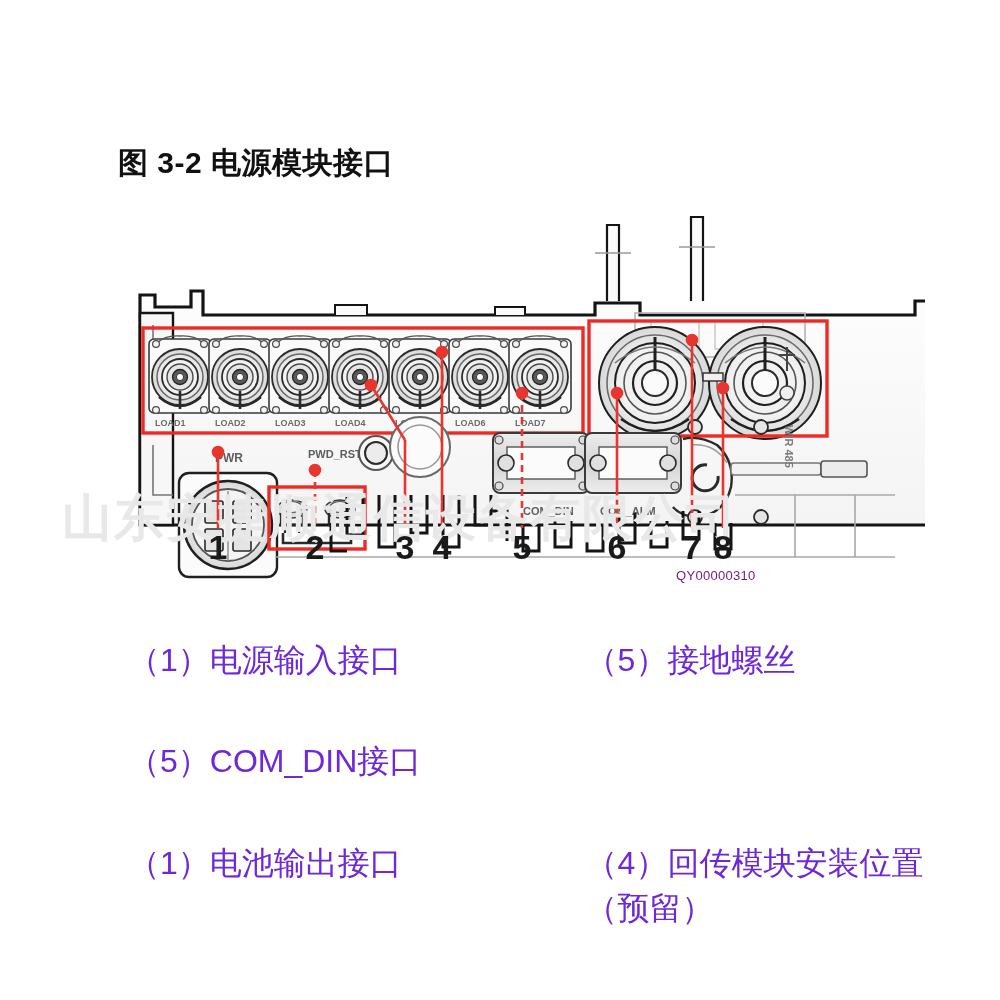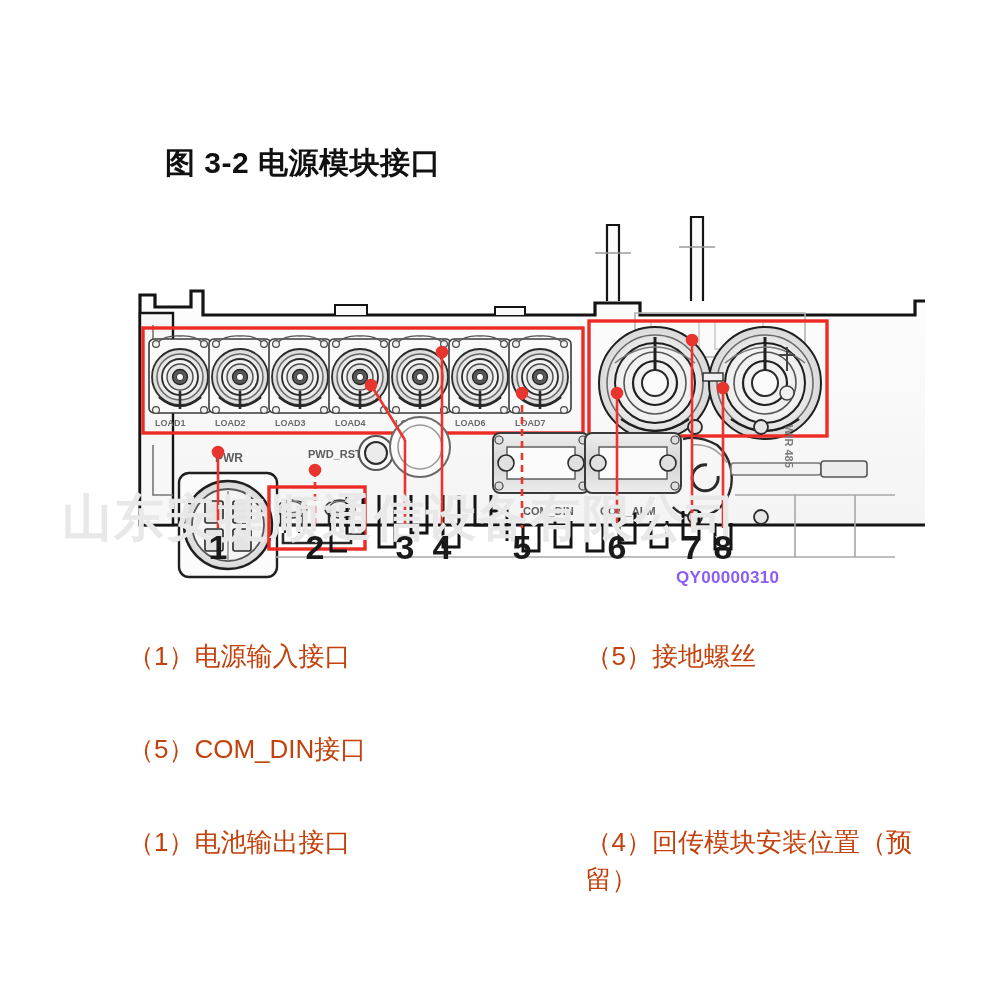--- a/index.html
+++ b/index.html
@@ -11,21 +11,20 @@
     overflow:hidden;
     position:relative;
   }
   .page{position:relative;width:1000px;height:1000px;}
 
   
   .fig-title{
     position:absolute;left:118px;top:143px;
     font-size:30px;font-weight:700;letter-spacing:.5px;
     white-space:nowrap;
-    margin-left:47px;
   }
   .fig-title .num{font-weight:800;}
 
   
   .drawing{
     position:absolute;left:95px;top:195px;
     width:830px;height:400px;text-align:right;
   }
   .drawing svg{display:block;}
 
@@ -45,38 +44,38 @@
   
   .callouts{position:absolute;left:0;top:528px;width:1000px;height:46px;z-index:6;}
   .callout-num{
     position:absolute;top:0;
     font-size:34px;font-weight:600;
     color:#1a1a1a;
     transform:translateX(-50%);
   }
   .qy-code{
     position:absolute;left:676px;top:568px;
-    font-size:17px;font-weight:700;color:#8b5cf6;
+    font-size:13px;font-weight:400;color:#701a75;
     letter-spacing:.3px;
     z-index:6;
   }
 
   
   .captions{
     position:absolute;left:128px;top:638px;
     width:800px;
   }
   .cap-row{
     display:flex;
     margin-bottom:56px;
   }
   .cap-cell{
-    font-size:26px;
+    font-size:32px;
     line-height:1.42;
-    color:#c2410c;
+    color:#6d28d9;
   }
   .cap-cell.left{width:455px;padding-right:6px;}
   .cap-cell.right{width:345px;}
 </style>
 </head>
 <body>
 
 <div class="page">
 
   <div class="fig-title">

